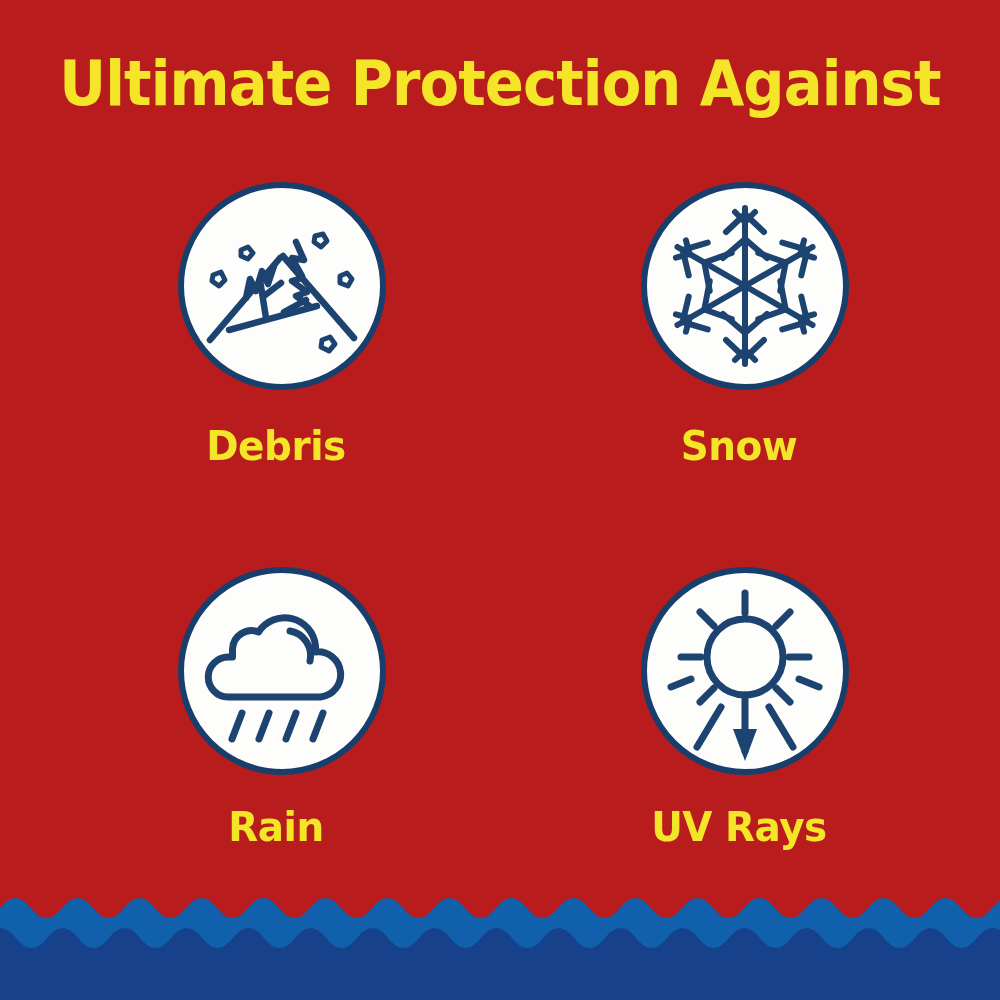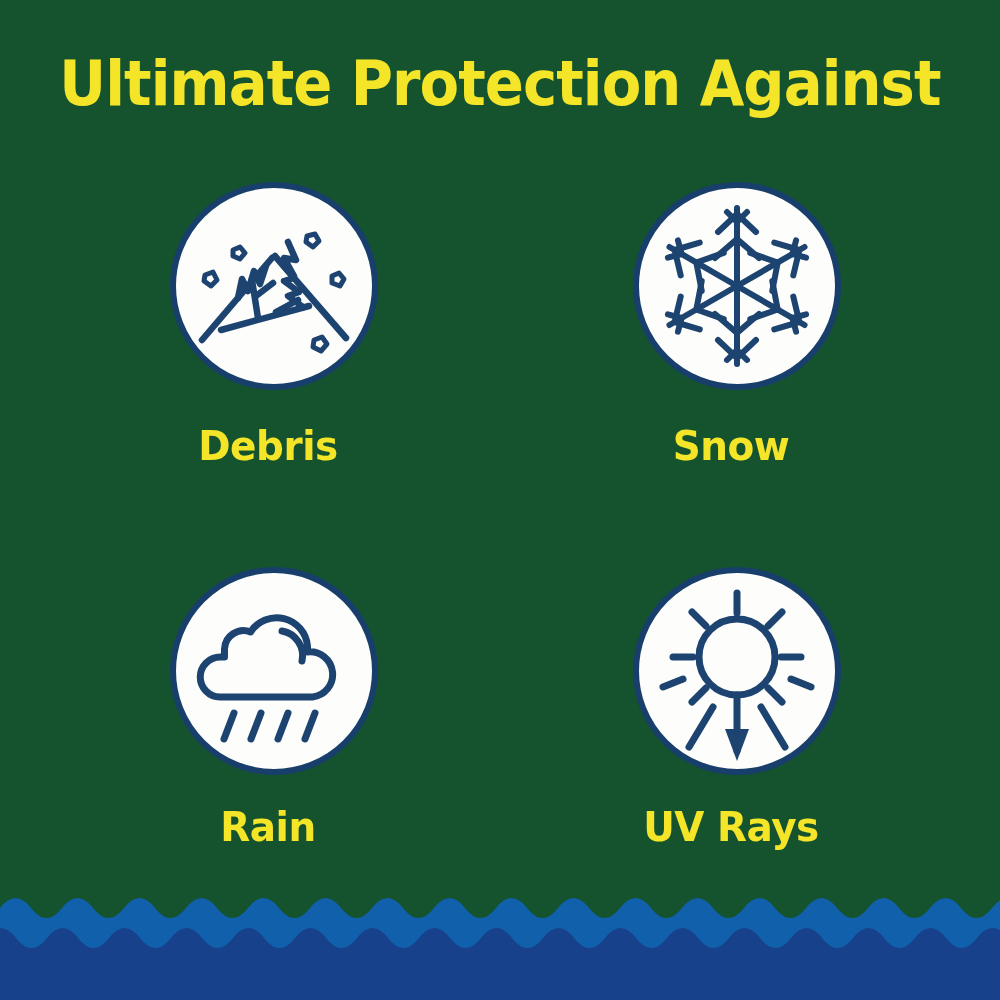--- a/index.html
+++ b/index.html
@@ -4,21 +4,21 @@
 <style>
   html, body {
     margin: 0;
     padding: 0;
     background: #0a78c2;
   }
   #canvas {
     position: relative;
     width: 1000px;
     height: 1000px;
-    background: #14532d;
+    background: #b91c1c;
     overflow: hidden;
     font-family: "DejaVu Sans", sans-serif;
   }
 
   
   #title {
     position: absolute;
     top: 48px;
     left: 0;
     width: 1000px;
@@ -31,21 +31,21 @@
     letter-spacing: -1px;
     transform: scaleX(0.93);
     transform-origin: 50% 50%;
     white-space: nowrap;
   }
 
   
   #grid {
     position: absolute;
     top: 170px;
-    left: 4px;
+    left: 12px;
     width: 884px;
     height: 730px;
   }
   .cell {
     position: absolute;
     width: 500px;
     height: 365px;
   }
   .cell.c0 { left: 19px;  top: 0; }
   .cell.c1 { left: 482px; top: 0; }

